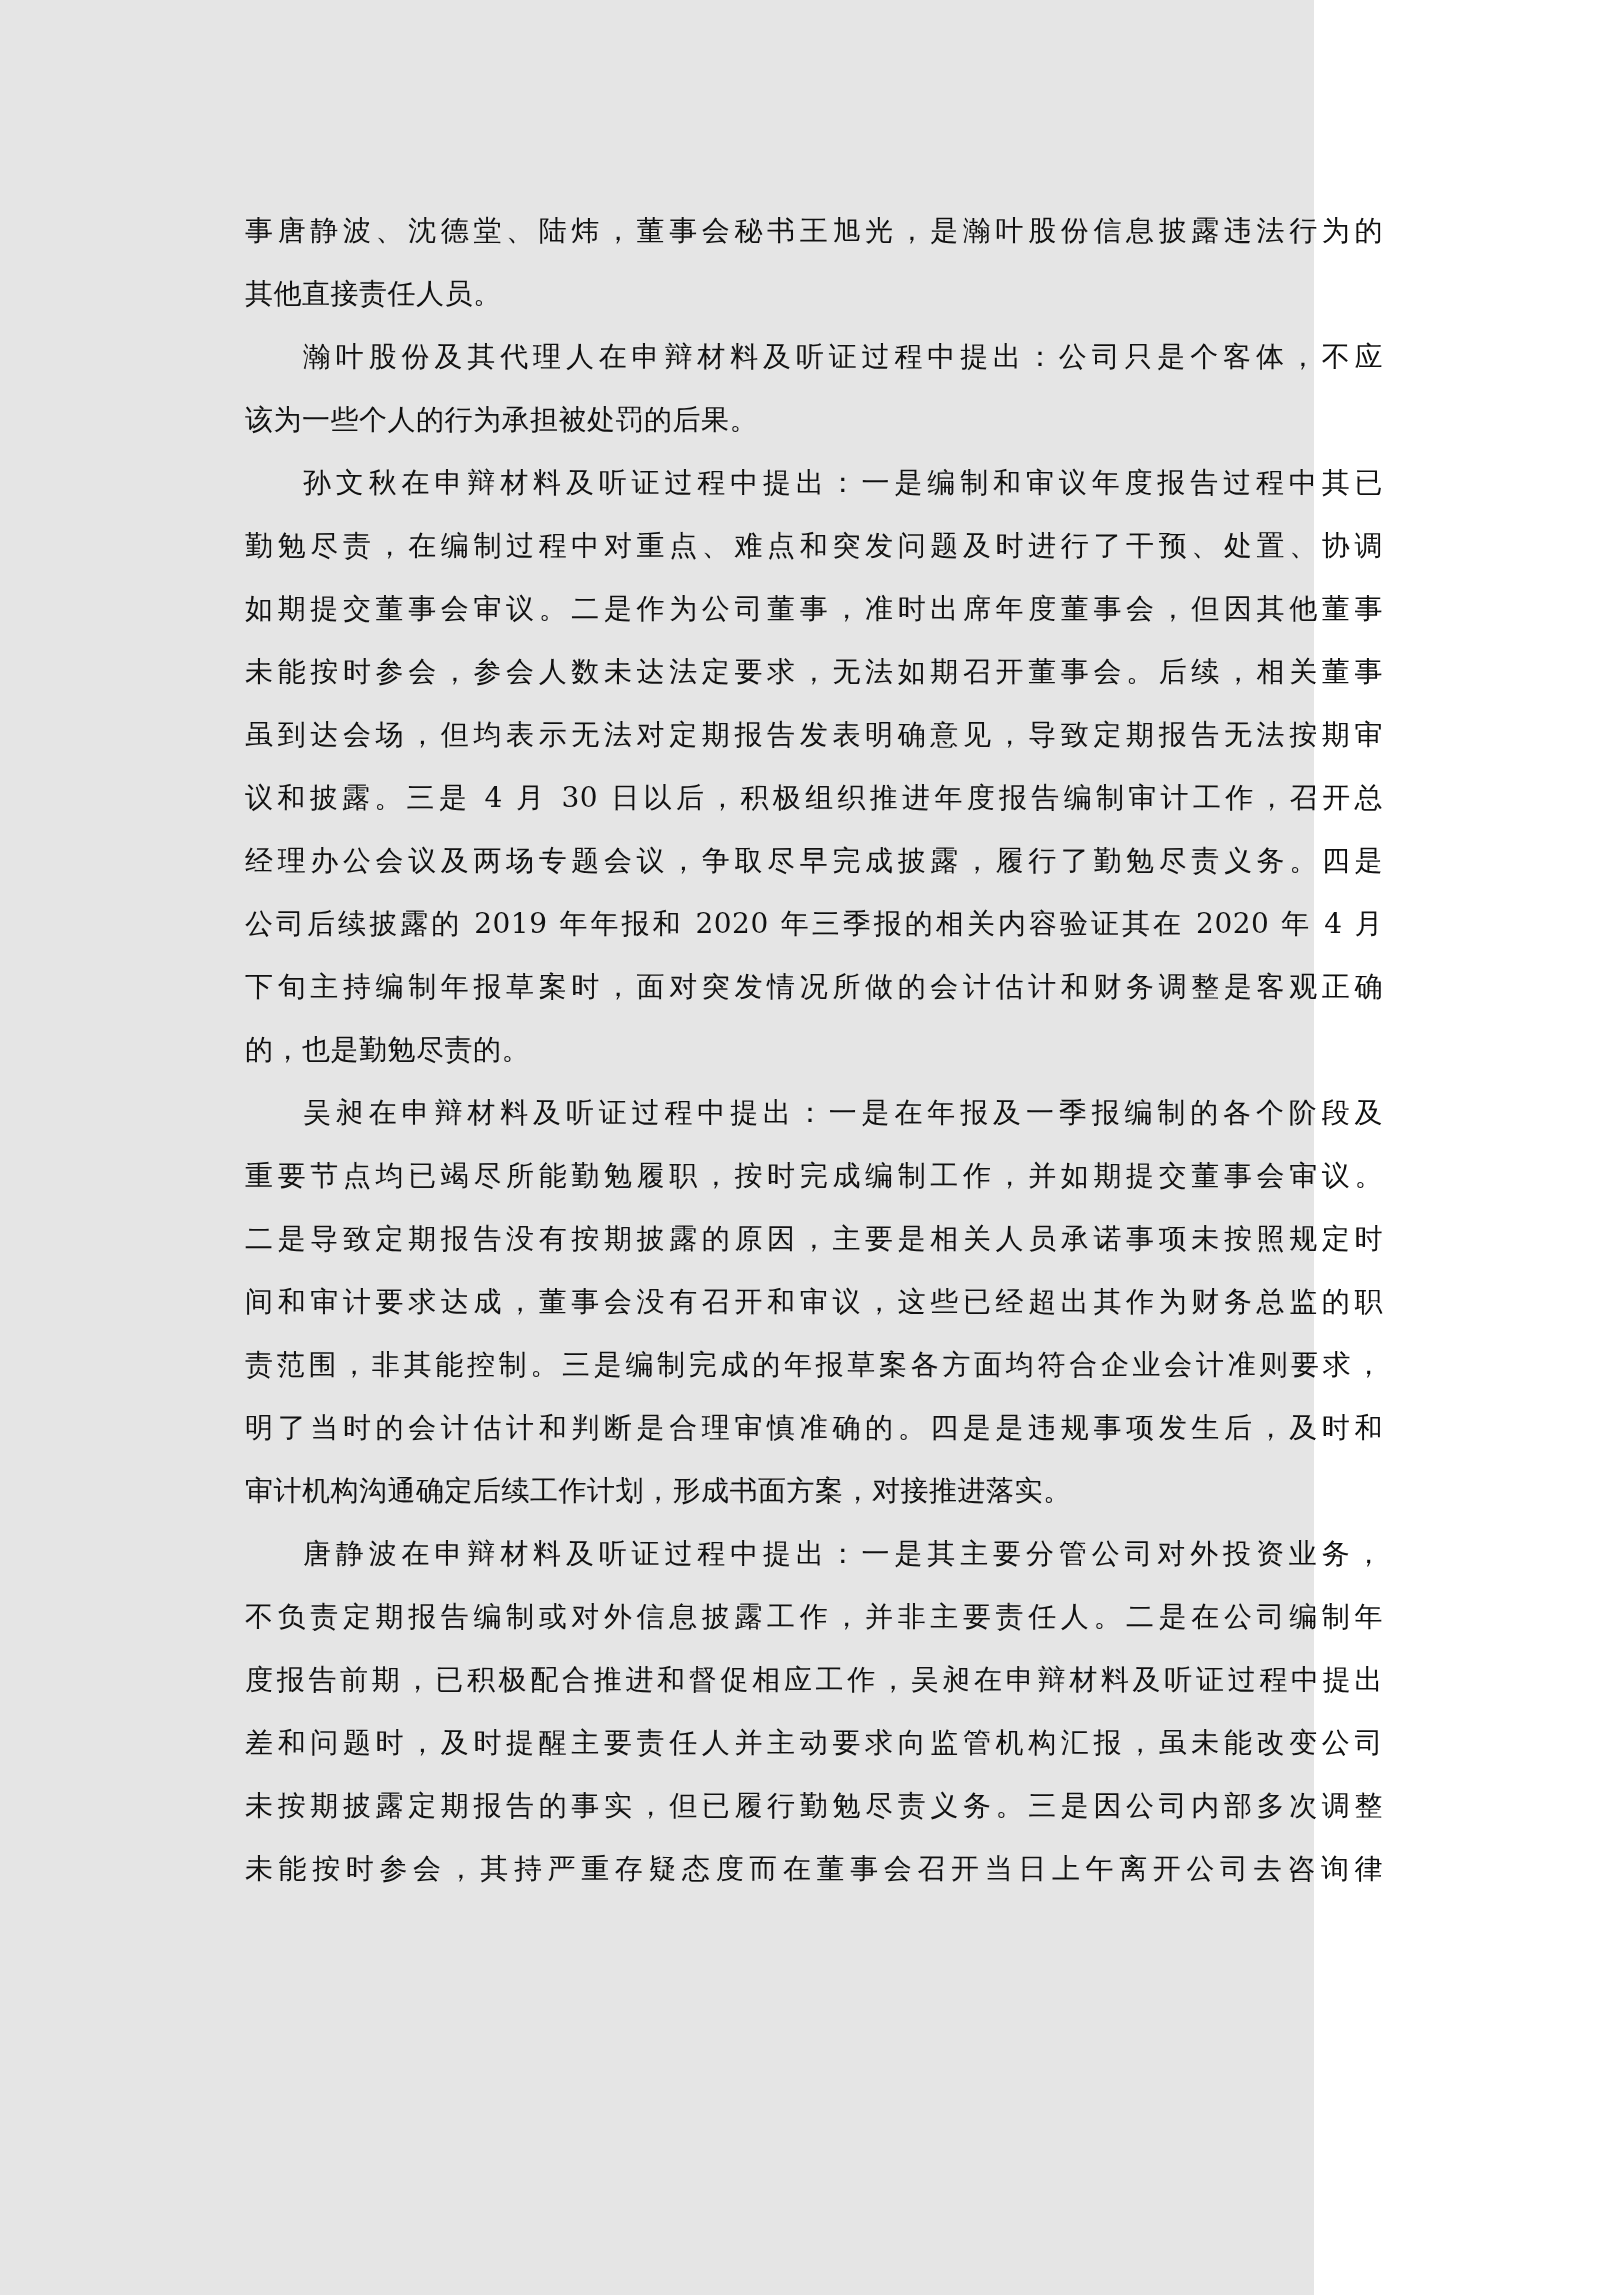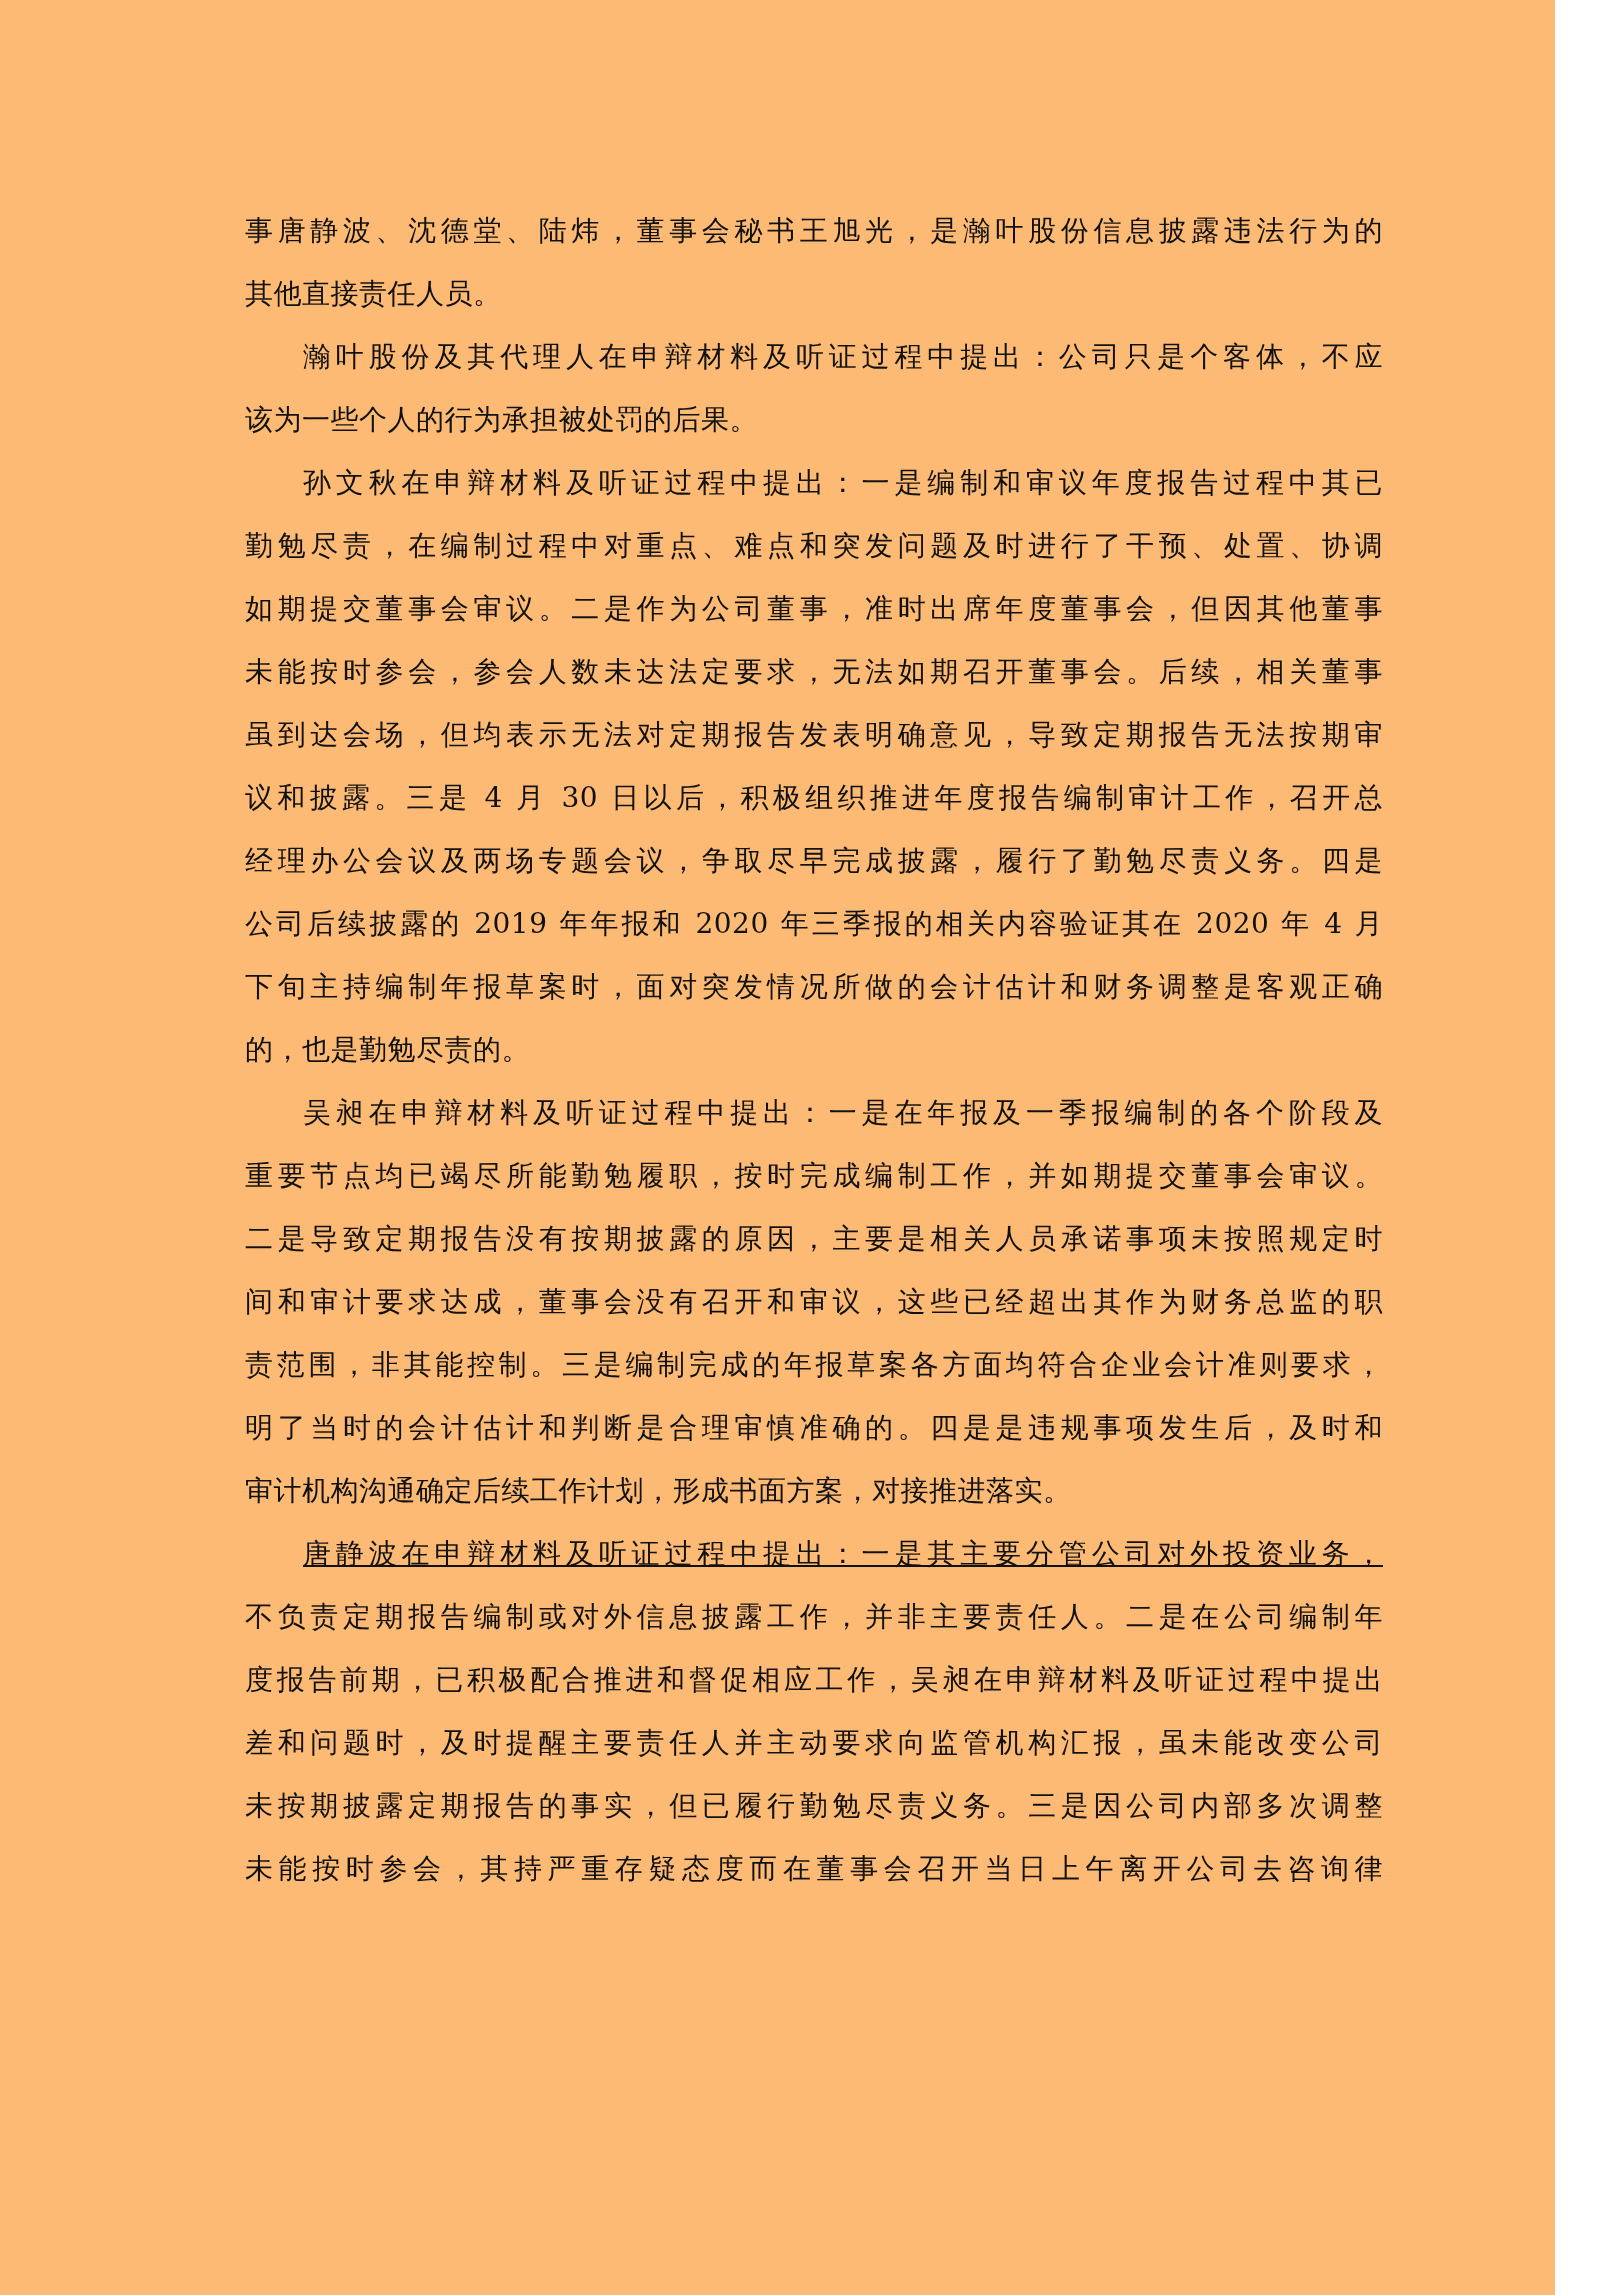--- a/index.html
+++ b/index.html
@@ -10,23 +10,23 @@
     body {
       width: 1623px;
       height: 2295px;
       position: relative;
       overflow: hidden;
     }
     .page {
       position: absolute;
       left: 0;
       top: 0;
-      width: 1555px;
+      width: 1314px;
       height: 2295px;
-      background: #fdba74;
+      background: #e5e5e5;
     }
     .content {
       position: absolute;
       left: 245px;
       top: 199px;
       width: 1138px;
       color: #111111;
       font-family: "DejaVu Serif", "Liberation Serif", serif;
       font-size: 28px;
       line-height: 63px;
@@ -82,21 +82,21 @@
       <span class="line" style="padding-left:58px;">吴昶在申辩材料及听证过程中提出：一是在年报及一季报编制的各个阶段及</span>
       <span class="line">重要节点均已竭尽所能勤勉履职，按时完成编制工作，并如期提交董事会审议。</span>
       <span class="line">二是导致定期报告没有按期披露的原因，主要是相关人员承诺事项未按照规定时</span>
       <span class="line">间和审计要求达成，董事会没有召开和审议，这些已经超出其作为财务总监的职</span>
       <span class="line">责范围，非其能控制。三是编制完成的年报草案各方面均符合企业会计准则要求，</span>
       <span class="line">明了当时的会计估计和判断是合理审慎准确的。四是是违规事项发生后，及时和</span>
       <span class="line last">审计机构沟通确定后续工作计划，形成书面方案，对接推进落实。</span>
     </div>
 
     <div class="para">
-      <span class="line" style="padding-left:58px;text-decoration:underline;">唐静波在申辩材料及听证过程中提出：一是其主要分管公司对外投资业务，</span>
+      <span class="line" style="padding-left:58px;">唐静波在申辩材料及听证过程中提出：一是其主要分管公司对外投资业务，</span>
       <span class="line">不负责定期报告编制或对外信息披露工作，并非主要责任人。二是在公司编制年</span>
       <span class="line">度报告前期，已积极配合推进和督促相应工作，吴昶在申辩材料及听证过程中提出</span>
       <span class="line">差和问题时，及时提醒主要责任人并主动要求向监管机构汇报，虽未能改变公司</span>
       <span class="line">未按期披露定期报告的事实，但已履行勤勉尽责义务。三是因公司内部多次调整</span>
       <span class="line">未能按时参会，其持严重存疑态度而在董事会召开当日上午离开公司去咨询律</span>
     </div>
 
   </div>
 </div>
 

